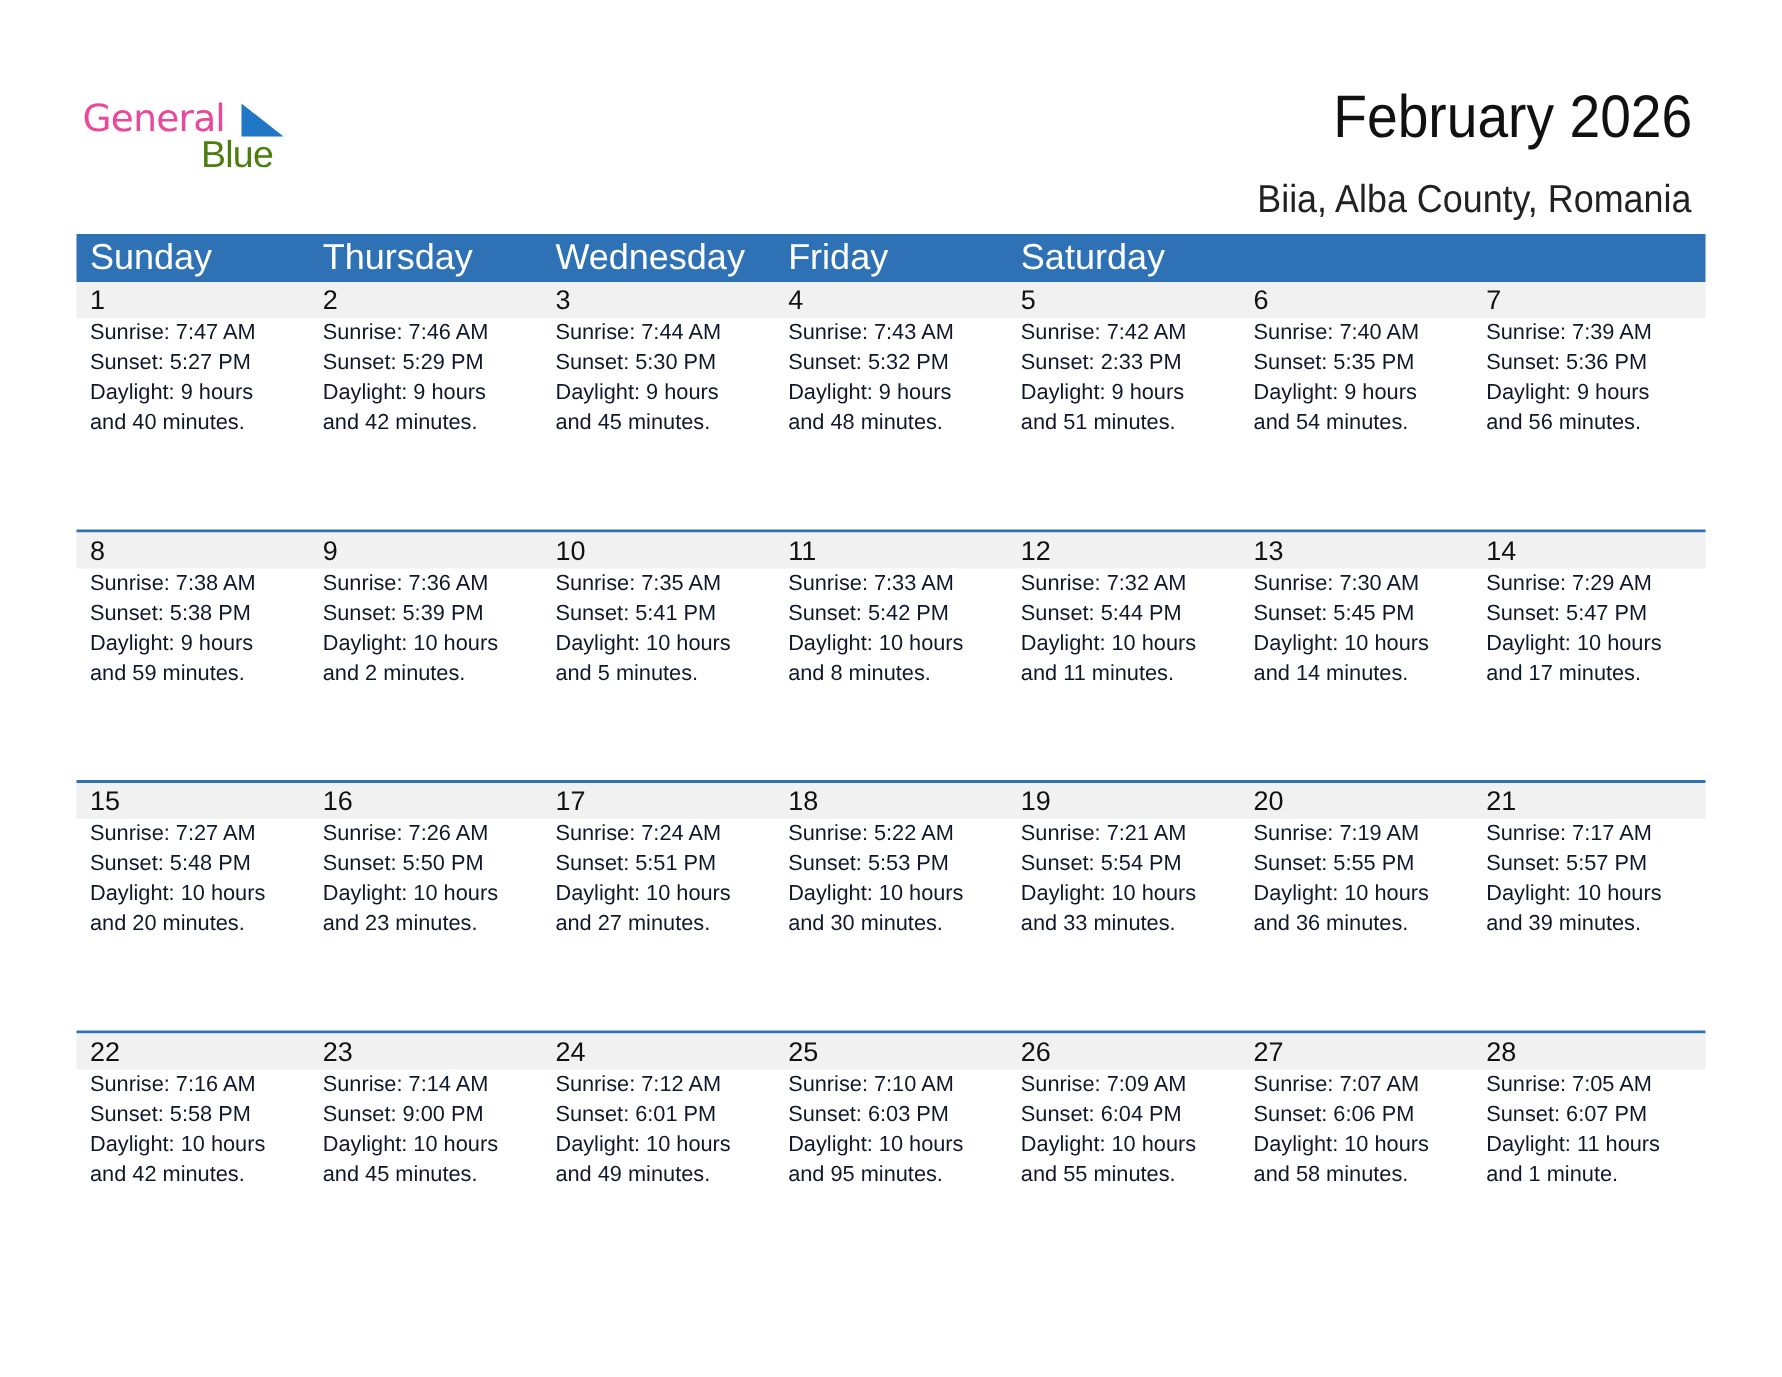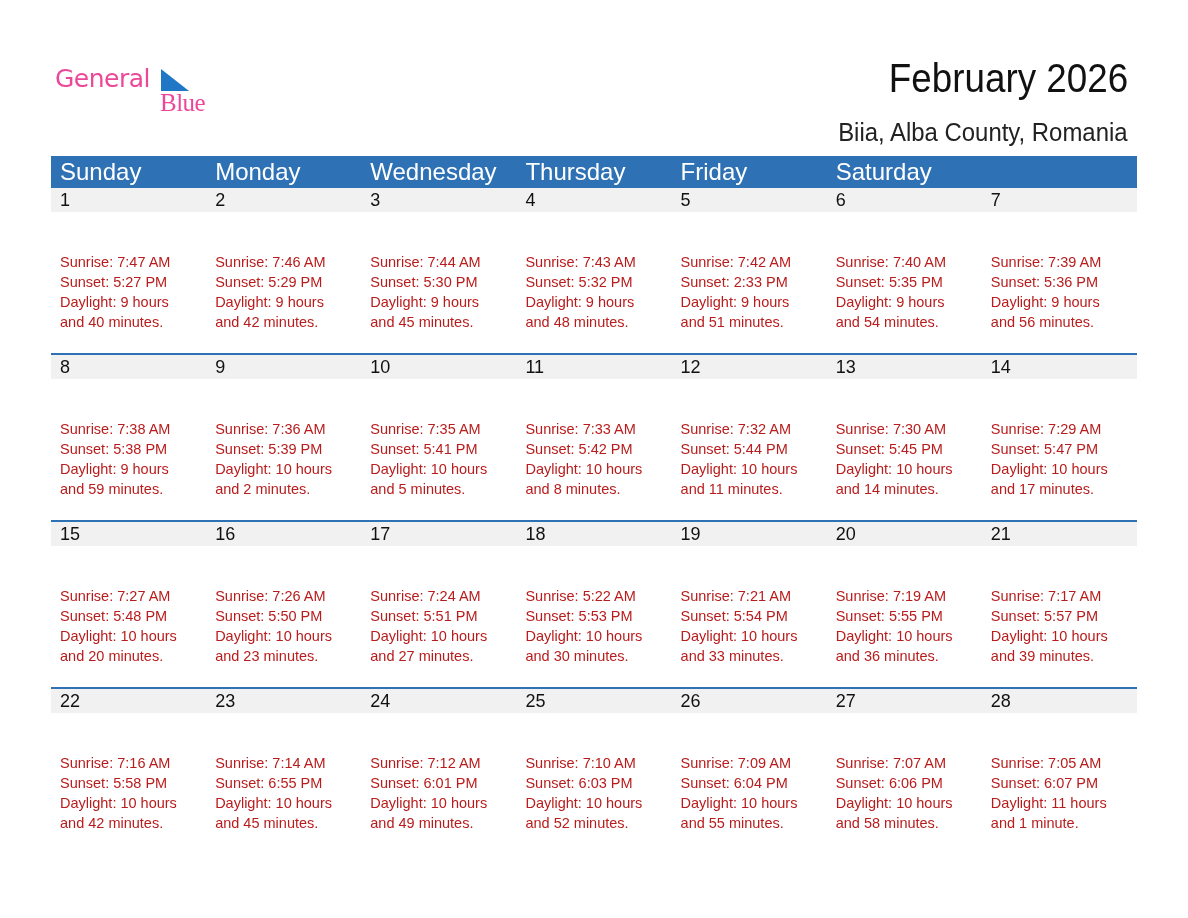--- a/index.html
+++ b/index.html
@@ -1,57 +1,56 @@
 <!DOCTYPE html>
 <html><head>
 <meta charset="utf-8">
 <style>
   * { box-sizing: border-box; margin: 0; padding: 0; }
   html, body { width: 1188px; height: 918px; background: #ffffff; overflow: hidden; }
   body { position: relative; font-family: "Liberation Sans", sans-serif; color: #1a1a1a; }
 
   .logo { position: absolute; left: 55px; top: 64px; width: 140px; height: 56px; }
   .logo-general { position: absolute; left: 0; top: 0; font-family: "DejaVu Sans", sans-serif; font-size: 25px; color: #ec4899; letter-spacing: -0.5px; }
-  .logo-blue { position: absolute; left: 79px; top: 25px; font-family: Liberation Serif, serif; font-size: 25px; color: #ec4899; letter-spacing: -0.5px; margin-left: 26px; }
+  .logo-blue { position: absolute; left: 79px; top: 25px; font-family: Liberation Sans, sans-serif; font-size: 25px; color: #4d7c0f; letter-spacing: -0.5px; }
   .logo-tri { position: absolute; left: 106px; top: 5px; width: 0; height: 0;
     border-left: 28px solid transparent; border-bottom: 22px solid #1f77c5; transform: scaleX(-1); }
 
   .title { position: absolute; right: 60px; top: 56px; font-size: 40px; color: #111; font-family: "Liberation Sans", sans-serif; transform: scaleX(0.92); transform-origin: right center; }
   .subtitle { position: absolute; right: 60px; top: 117px; font-size: 26px; color: #222; transform: scaleX(0.92); transform-origin: right center; }
 
   .calendar { position: absolute; left: 51px; top: 156px; width: 1086px; }
   .header-row { display: grid; grid-template-columns: repeat(7, 1fr); background: #2e72b5; height: 32px; }
   .header-cell { color: #ffffff; font-size: 24px; padding-left: 9px; line-height: 32px; }
 
   .week { position: relative; height: 165px; }
   .week-sep { height: 2px; background: #2e72b5; }
   .daynum-band { display: grid; grid-template-columns: repeat(7, 1fr); background: #f1f1f1; height: 24px; }
   .daynum { font-size: 18px; padding-left: 9px; line-height: 24px; color: #111; }
   .details { display: grid; grid-template-columns: repeat(7, 1fr); }
-  .cell { padding-left: 9px; font-size: 14.5px; line-height: 20px; color: #b91c1c; margin-top: 40px; }
+  .cell { padding-left: 9px; font-size: 14.5px; line-height: 20px; color: #0f172a; }
   .cell div { white-space: nowrap; }
 </style>
 </head>
 <body>
 
 <div class="logo">
   <span class="logo-general">General</span>
   <span class="logo-tri"></span>
   <span class="logo-blue">Blue</span>
 </div>
 
 <div class="title">February 2026</div>
 <div class="subtitle">Biia, Alba County, Romania</div>
 
 <div class="calendar">
   <div class="header-row">
     <div class="header-cell">Sunday</div>
-    <div class="header-cell">Monday</div>
+    <div class="header-cell">Thursday</div>
     <div class="header-cell">Wednesday</div>
-    <div class="header-cell">Thursday</div>
     <div class="header-cell">Friday</div>
     <div class="header-cell">Saturday</div>
   </div>
   <div id="weeks-container">
       <div class="week">
         <div class="daynum-band">
           <div class="daynum">1</div>
           <div class="daynum">2</div>
           <div class="daynum">3</div>
           <div class="daynum">4</div>
@@ -229,35 +228,35 @@
         </div>
         <div class="details">
           <div class="cell">
             <div>Sunrise: 7:16 AM</div>
             <div>Sunset: 5:58 PM</div>
             <div>Daylight: 10 hours</div>
             <div>and 42 minutes.</div>
           </div>
           <div class="cell">
             <div>Sunrise: 7:14 AM</div>
-            <div>Sunset: 6:55 PM</div>
+            <div>Sunset: 9:00 PM</div>
             <div>Daylight: 10 hours</div>
             <div>and 45 minutes.</div>
           </div>
           <div class="cell">
             <div>Sunrise: 7:12 AM</div>
             <div>Sunset: 6:01 PM</div>
             <div>Daylight: 10 hours</div>
             <div>and 49 minutes.</div>
           </div>
           <div class="cell">
             <div>Sunrise: 7:10 AM</div>
             <div>Sunset: 6:03 PM</div>
             <div>Daylight: 10 hours</div>
-            <div>and 52 minutes.</div>
+            <div>and 95 minutes.</div>
           </div>
           <div class="cell">
             <div>Sunrise: 7:09 AM</div>
             <div>Sunset: 6:04 PM</div>
             <div>Daylight: 10 hours</div>
             <div>and 55 minutes.</div>
           </div>
           <div class="cell">
             <div>Sunrise: 7:07 AM</div>
             <div>Sunset: 6:06 PM</div>

